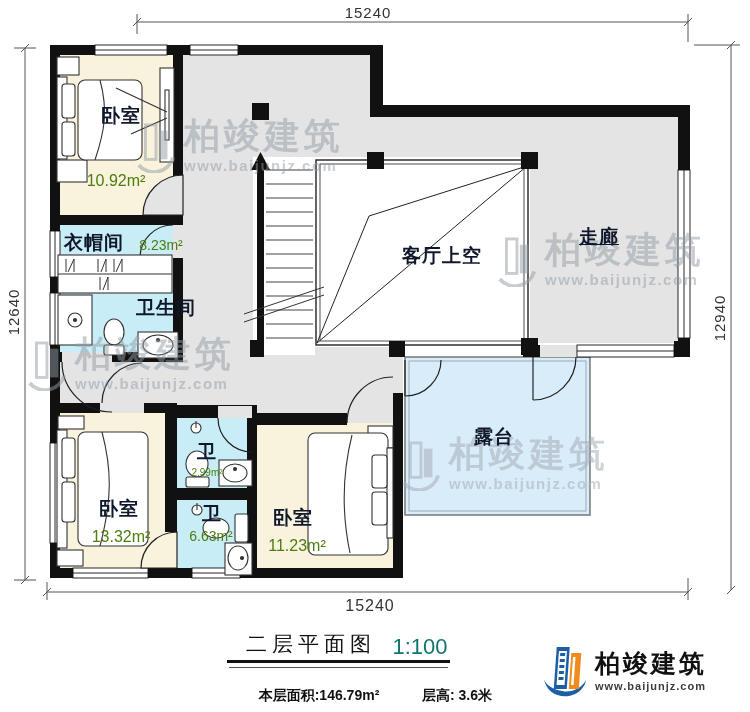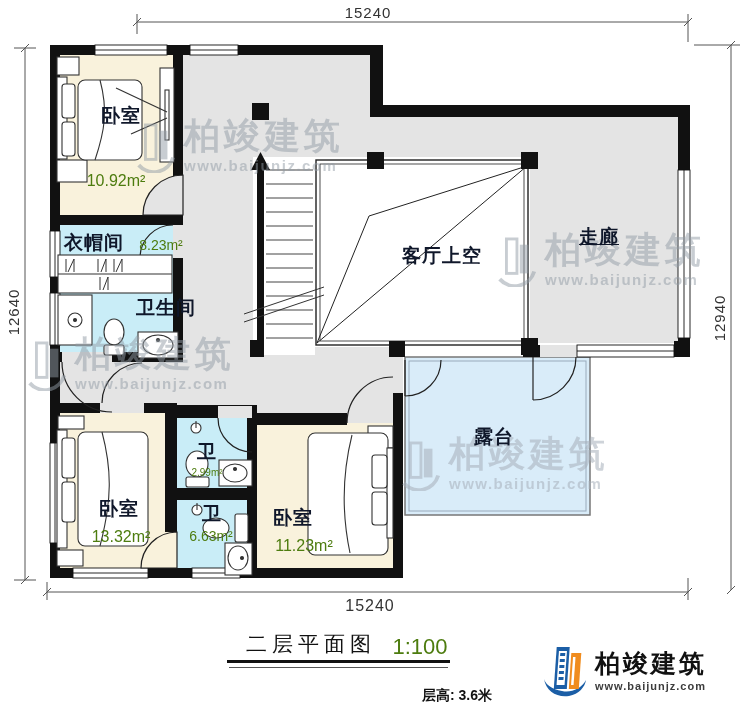--- a/index.html
+++ b/index.html
@@ -15,21 +15,21 @@
   .dim{font-size:15px;color:#333;letter-spacing:1px;}
   .dim.vert{transform:translate(-50%,-50%) rotate(-90deg);}
   .wm{position:absolute;display:flex;align-items:center;gap:7px;
       color:rgba(146,156,166,0.5);pointer-events:none;z-index:4;}
   .wm-col{display:flex;flex-direction:column;}
   .wm-name{font-size:36px;font-weight:bold;letter-spacing:4px;line-height:1;}
   .wm-url{font-size:15px;font-weight:bold;letter-spacing:1.5px;margin-top:3px;}
   #title-text{position:absolute;left:311px;top:644px;transform:translate(-50%,-50%);
       font-size:21px;font-weight:normal;letter-spacing:5px;color:#111;}
   #title-scale{position:absolute;left:420px;top:647px;transform:translate(-50%,-50%);
-      font-size:22px;color:#4d7c0f;}
+      font-size:22px;color:#0f766e;}
   .rule{position:absolute;background:#111;z-index:6;}
   #rule-thick{left:227px;top:660px;width:223px;height:3px;}
   #rule-thin{left:229px;top:667px;width:219px;height:1px;background:#555;}
   .footer-text{position:absolute;transform:translate(-50%,-50%);font-size:14px;
       font-weight:bold;color:#111;z-index:6;}
   #logo{position:absolute;left:541px;top:643px;display:flex;align-items:center;gap:8px;z-index:6;}
   .logo-col{display:flex;flex-direction:column;}
   .logo-name{font-size:25px;font-weight:bold;letter-spacing:3px;color:#111;line-height:1.1;}
   .logo-url{font-size:11px;font-weight:bold;letter-spacing:1px;color:#3c3c3c;margin-top:2px;}
 </style>
@@ -356,32 +356,33 @@
 <div class="lbl room-name small" style="left:141px;top:308px;margin-left:25px;">卫生间</div>
 <div class="lbl room-name" style="left:442px;top:256px;">客厅上空</div>
 <div class="lbl room-name" style="left:599px;top:237px;text-decoration:underline;">走廊</div>
 <div class="lbl room-name" style="left:119px;top:509px;">卧室</div>
 <div class="lbl room-area" style="left:121px;top:537px;">13.32m²</div>
 <div class="lbl room-name small" style="left:207px;top:452px;">卫</div>
 <div class="lbl room-area" style="left:207px;top:472px;font-size:10px;">2.99m²</div>
 <div class="lbl room-name small" style="left:212px;top:514px;">卫</div>
 <div class="lbl room-area" style="left:211px;top:536px;font-size:14px;text-align:center;">6.63m²</div>
 <div class="lbl room-name" style="left:293px;top:518px;">卧室</div>
-<div class="lbl room-area" style="left:304px;top:546px;text-align:right;">11.23m²</div>
+<div class="lbl room-area" style="left:297px;top:546px;text-align:right;">11.23m²</div>
 <div class="lbl room-name" style="left:494px;top:437px;">露台</div>
 
 <div class="lbl dim" style="left:368px;top:12px;">15240</div>
 <div class="lbl dim" style="left:370px;top:606px;font-size:16px;">15240</div>
 <div class="lbl dim vert" style="left:13px;top:312px;">12640</div>
 <div class="lbl dim vert" style="left:719px;top:318px;">12940</div>
 
 <div id="title-text">二层平面图</div>
 <div id="title-scale">1:100</div>
 <div id="rule-thick" class="rule"></div>
 <div id="rule-thin" class="rule"></div>
+<div class="footer-text" style="left:319px;top:696px;">本层面积:146.79m²</div>
 <div class="footer-text" style="left:457px;top:696px;">层高: 3.6米</div>
 
 <div id="logo">
   <svg width="46" height="56" viewBox="0 0 46 56">
     <path d="M3,36 C5,48 16,55 28,53 C38,51 44,44 45,37 C40,46 30,50 21,48 C11,46 5,42 3,36 Z" fill="#1b5ea6"></path>
     <g transform="skewX(-4) translate(4,0)">
       <rect x="12" y="4" width="13" height="42" fill="#1b5ea6"></rect>
       <rect x="14.5" y="8" width="8" height="34" fill="#fff"></rect>
       <rect x="16" y="10" width="5" height="3" fill="#1b5ea6"></rect>
       <rect x="16" y="16" width="5" height="3" fill="#1b5ea6"></rect>

